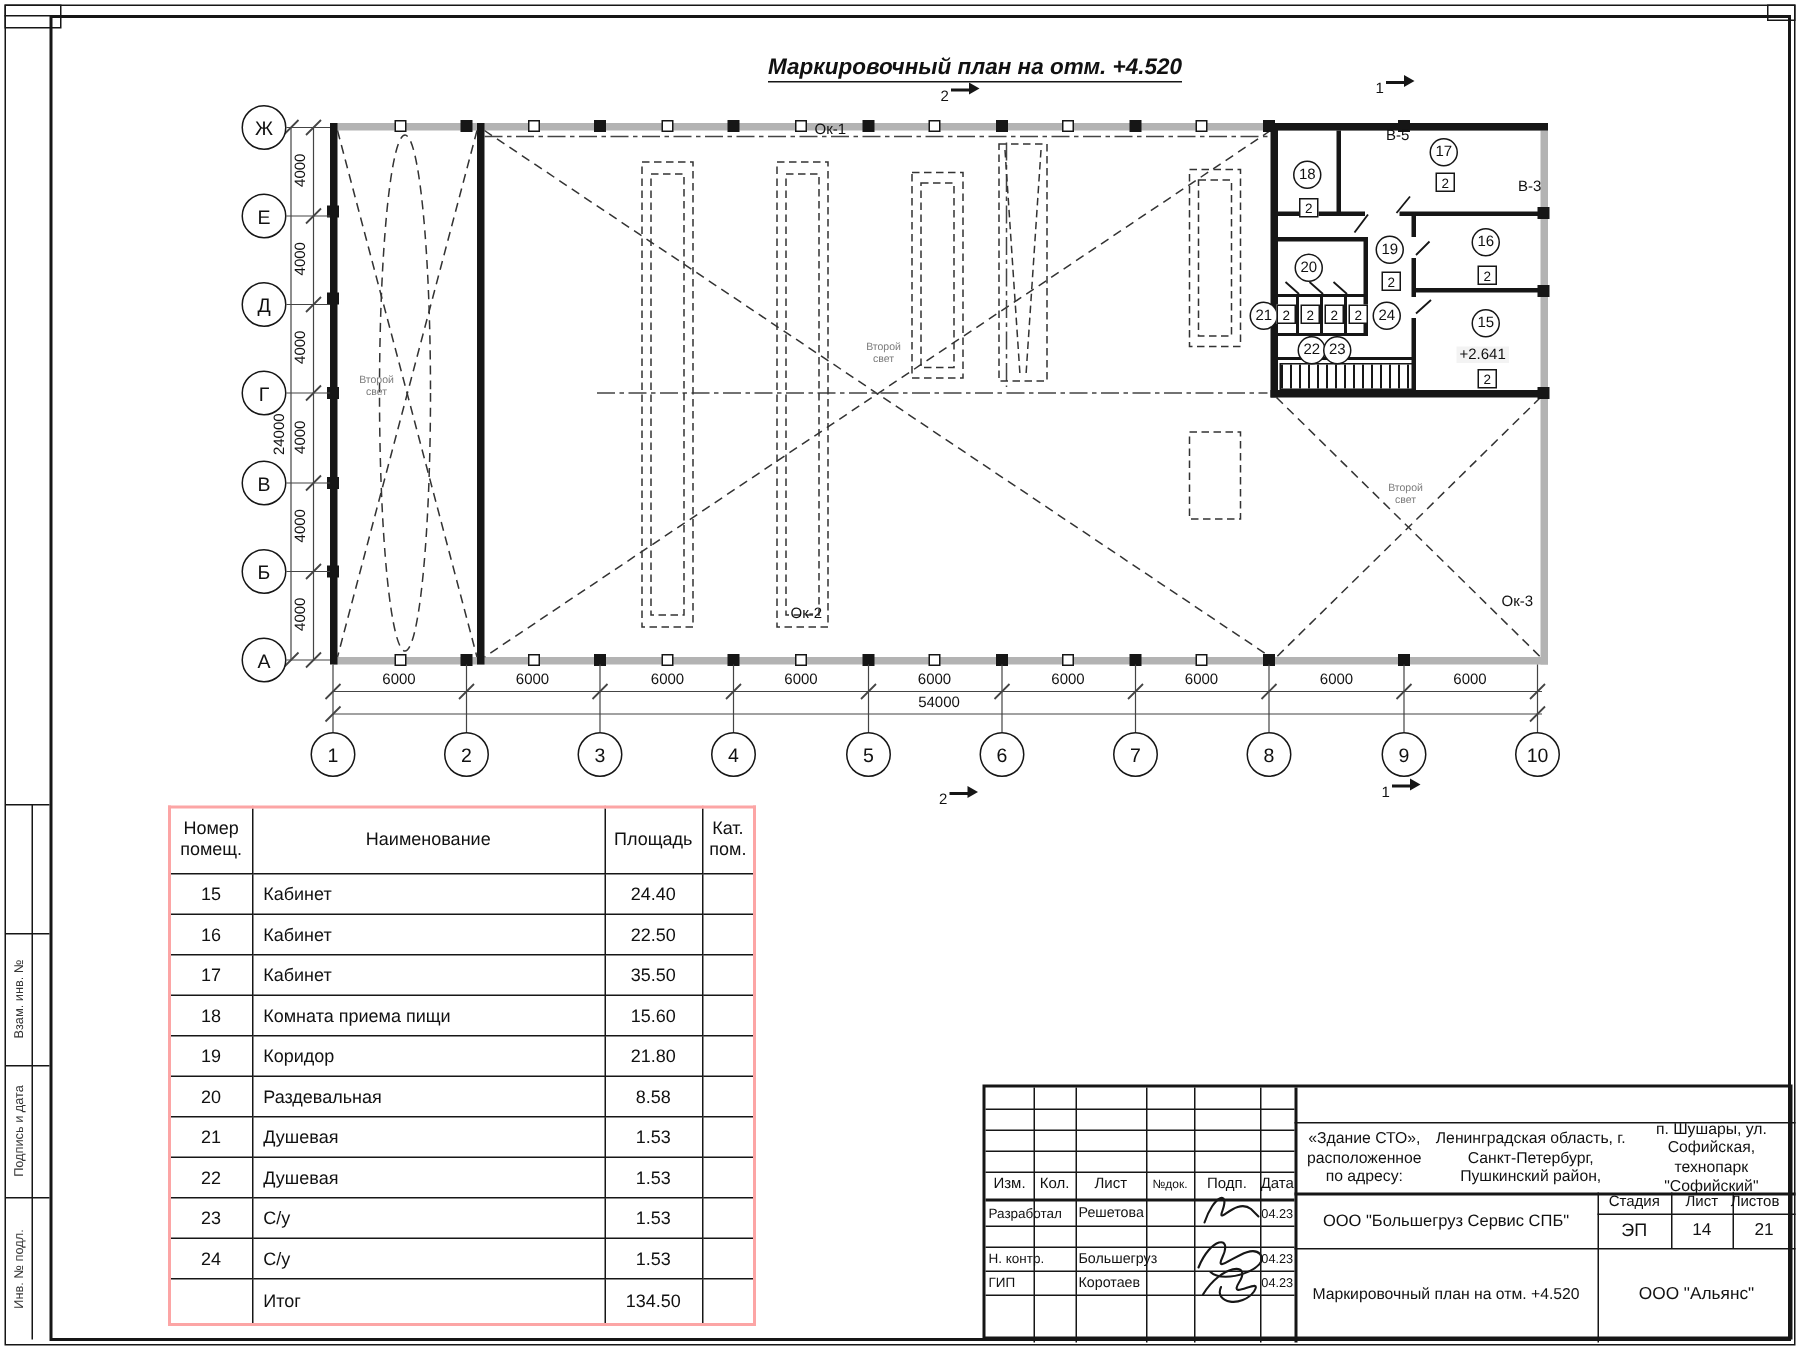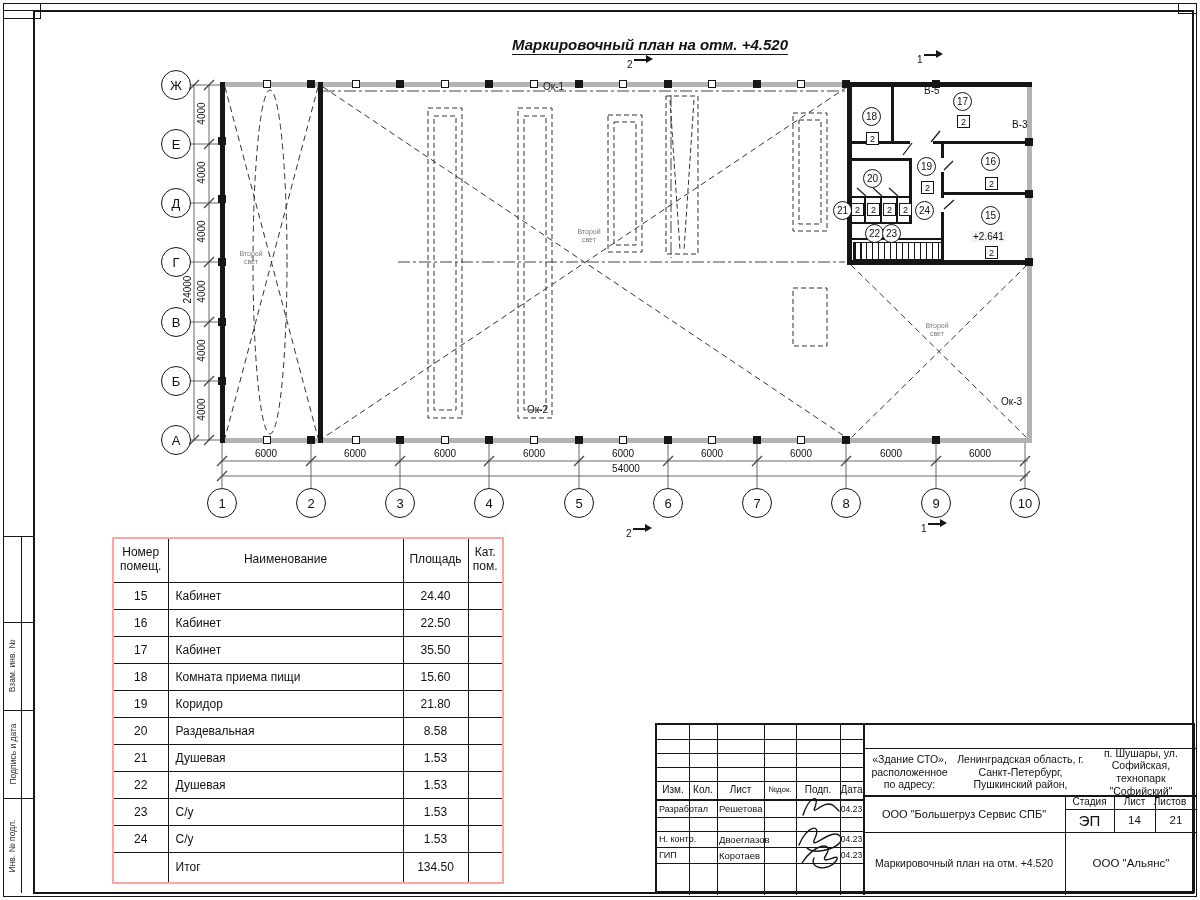--- a/index.html
+++ b/index.html
@@ -478,36 +478,36 @@
   <div class="stxt" style="left:32px;top:56px;width:28px;height:18px">Кол.</div>
   <div class="stxt" style="left:60px;top:56px;width:47px;height:18px">Лист</div>
   <div class="stxt" style="left:107px;top:56px;width:32px;height:18px;font-size:8px">№док.</div>
   <div class="stxt" style="left:139px;top:56px;width:44px;height:18px">Подп.</div>
   <div class="stxt" style="left:183px;top:56px;width:23px;height:18px">Дата</div>
 
   <div class="stxt" style="left:2px;top:76px;width:58px;height:16px;justify-content:flex-start;font-size:9px">Разработал</div>
   <div class="stxt" style="left:62px;top:76px;width:60px;height:16px;justify-content:flex-start;font-size:9.5px">Решетова</div>
   <div class="stxt" style="left:183px;top:76px;width:23px;height:16px;font-size:8.5px">04.23</div>
   <div class="stxt" style="left:2px;top:107px;width:58px;height:15px;justify-content:flex-start;font-size:9px">Н. контр.</div>
-  <div class="stxt" style="left:62px;top:107px;width:68px;height:15px;justify-content:flex-start;font-size:9.5px">Двоеглазов</div>
+  <div class="stxt" style="left:62px;top:107px;width:68px;height:15px;justify-content:flex-start;font-size:9.5px">Большегруз</div>
   <div class="stxt" style="left:183px;top:107px;width:23px;height:15px;font-size:8.5px">04.23</div>
   <div class="stxt" style="left:2px;top:123px;width:58px;height:15px;justify-content:flex-start;font-size:9px">ГИП</div>
   <div class="stxt" style="left:62px;top:123px;width:68px;height:15px;justify-content:flex-start;font-size:9.5px">Коротаев</div>
   <div class="stxt" style="left:183px;top:123px;width:23px;height:15px;font-size:8.5px">04.23</div>
 
   <div class="stxt" style="left:208px;top:24px;width:330px;height:46px;font-size:10.5px;flex-direction:row">
     <span>«Здание СТО», расположенное по адресу:</span>
         <span>Ленинградская область, г. Санкт-Петербург, Пушкинский район,</span>
         <span>п. Шушары, ул. Софийская, технопарк "Софийский"</span>
   </div>
   <div class="stxt" style="left:206px;top:72px;width:202px;height:35px;font-size:11px">ООО "Большегруз Сервис СПБ"</div>
   <div class="stxt" style="left:408px;top:70px;width:49px;height:14px;font-size:10px">Стадия</div>
   <div class="stxt" style="left:457px;top:70px;width:41px;height:14px;font-size:10px">Лист</div>
   <div class="stxt" style="left:498px;top:70px;width:30px;height:14px;font-size:10px">Листов</div>
-  <div class="stxt" style="left:408px;top:84px;width:49px;height:23px;font-size:15px">ЭП</div>
+  <div class="stxt" style="left:408px;top:84px;width:49px;height:23px;font-size:12px">ЭП</div>
   <div class="stxt" style="left:457px;top:84px;width:41px;height:23px;font-size:11.5px">14</div>
   <div class="stxt" style="left:498px;top:84px;width:42px;height:23px;font-size:11.5px">21</div>
   <div class="stxt" style="left:206px;top:107px;width:202px;height:63px;font-size:10.5px">Маркировочный план на отм. +4.520</div>
   <div class="stxt" style="left:408px;top:107px;width:132px;height:63px;font-size:11.5px">ООО "Альянс"</div>
 
   <svg width="540" height="170" viewBox="0 0 540 170" style="left:0;top:0">
     <g stroke="#161616" stroke-width="1.4" fill="none" stroke-linecap="round">
       <path d="M146,90 C152,72 163,68 158,82 C154,93 167,73 177,81 L182,86"></path>
       <path d="M142,120 C150,100 165,98 158,113 C151,128 175,102 183,111 C191,120 159,132 150,123"></path>
       <path d="M145,138 C157,118 178,116 169,130 C161,143 186,125 179,136 C171,147 152,144 157,133"></path>

